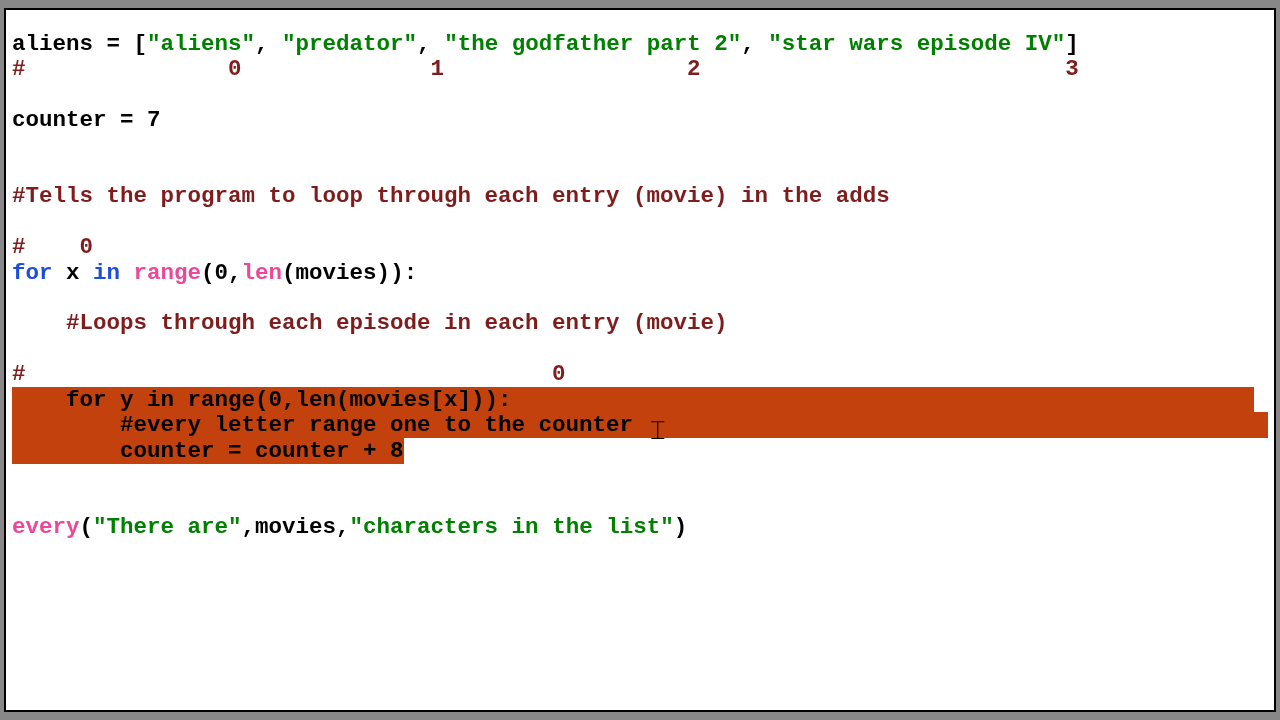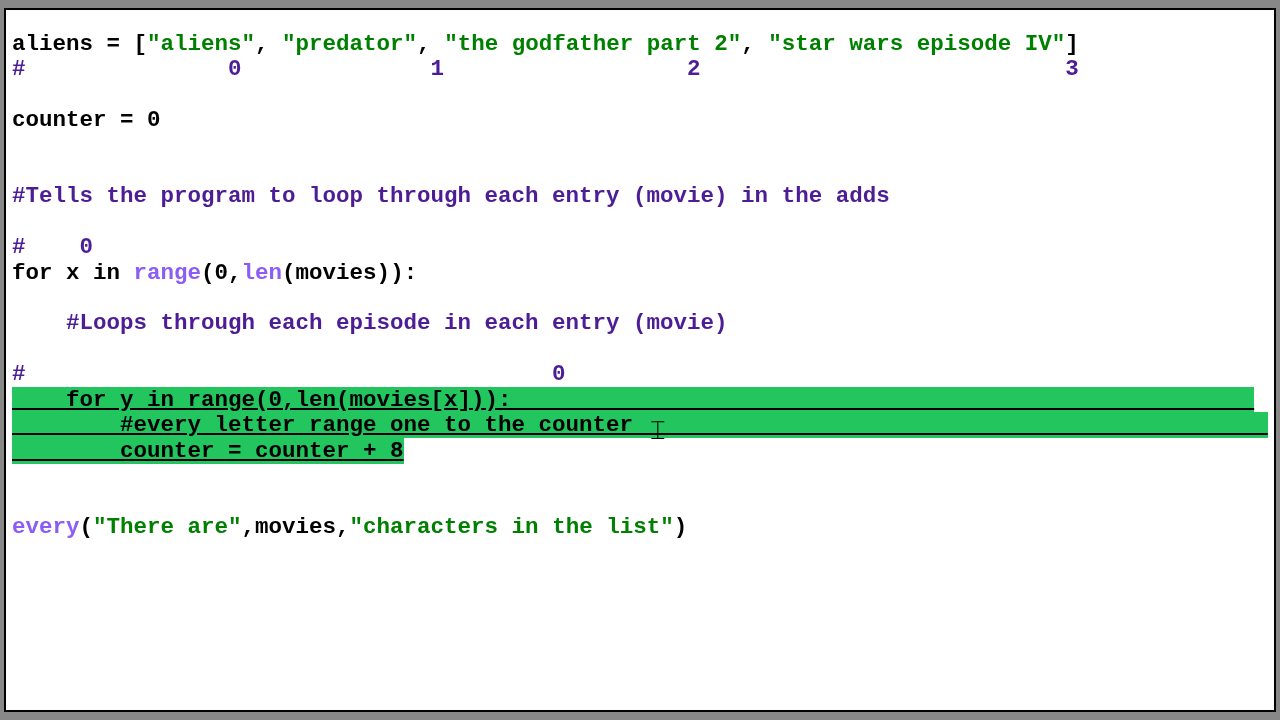--- a/index.html
+++ b/index.html
@@ -28,46 +28,45 @@
     bottom: 6px;
     font-family: "Courier New", Courier, monospace;
     font-weight: bold;
     font-size: 22.5px;
     line-height: 25.4px;
     color: #000;
     white-space: pre;
     overflow: hidden;
   }
   .str  { color: #008000; }      
-  .cmt  { color: #4c1d95; }      
-  .kw   { color: #000000; }      
-  .fn   { color: #8b5cf6; }
+  .cmt  { color: #7f1d1d; }      
+  .kw   { color: #1d4ed8; }      
+  .fn   { color: #ec4899; }
   .sel  {
-    background: #22c55e;
-    text-decoration: underline;
+    background: #c2410c;
   }
   .cursor-pos {
     position: absolute;
     left: 644px;
     top: 406px;
     font-family: serif;
     font-weight: normal;
     font-size: 26px;
     color: #000;
     pointer-events: none;
   }
 </style>
 </head>
 <body>
 
 <div class="window">
   <div class="code-area"><span><span>aliens = [</span><span class="str">"aliens"</span><span>, </span><span class="str">"predator"</span><span>, </span><span class="str">"the godfather part 2"</span><span>, </span><span class="str">"star wars episode IV"</span><span>]</span></span>
 <span class="cmt">#               0              1                  2                           3</span>
 
-<span>counter = 0</span>
+<span>counter = 7</span>
 
 
 <span class="cmt">#Tells the program to loop through each entry (movie) in the adds</span>
 
 <span class="cmt">#    0</span>
 <span><span class="kw">for</span><span> x </span><span class="kw">in</span><span> </span><span class="fn">range</span><span>(0,</span><span class="fn">len</span><span>(movies)):</span></span>
 
 <span class="cmt">    #Loops through each episode in each entry (movie)</span>
 
 <span><span class="cmt">#</span><span class="cmt">                                       0</span></span>

